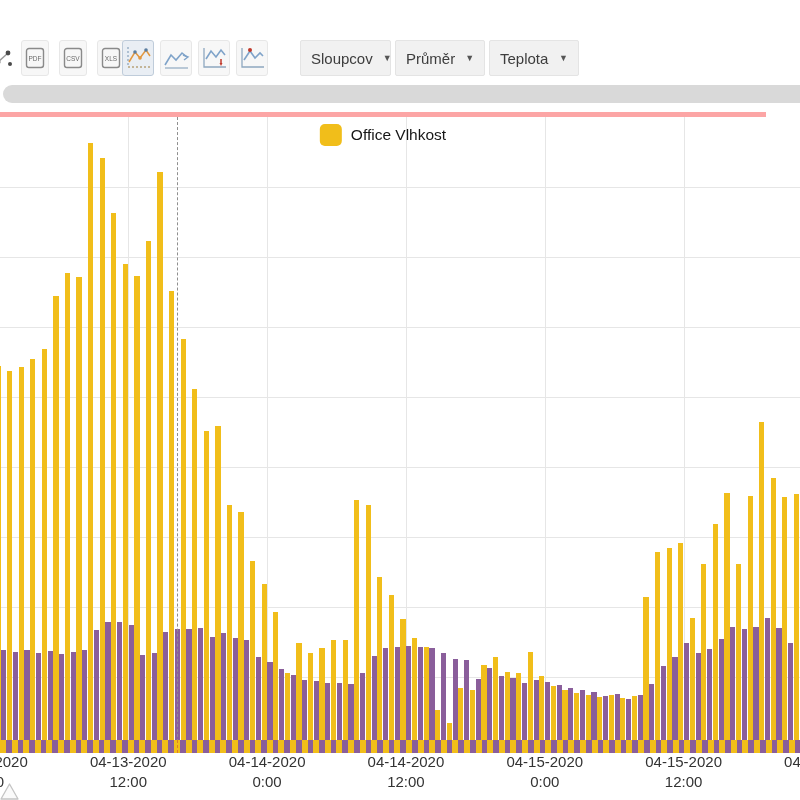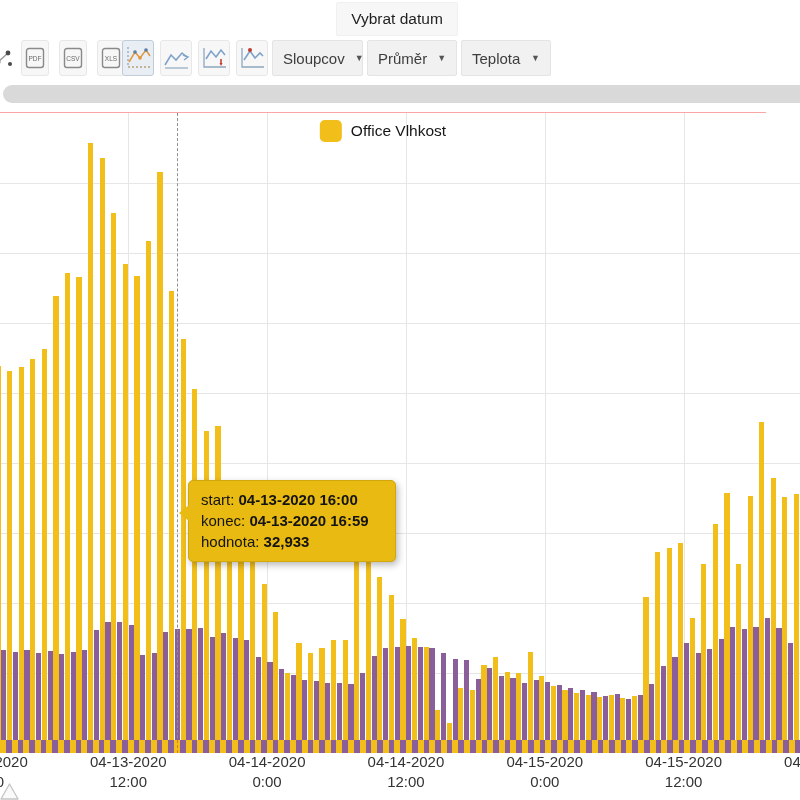--- a/index.html
+++ b/index.html
@@ -18,33 +18,33 @@
   .tb-btn {
     position:absolute; top:40px; height:36px; background:#f7f7f7;
     border:1px solid #e7e7e7; border-radius:3px;
     display:flex; align-items:center; justify-content:center; cursor:pointer;
   }
   .tb-btn.sel { background:#e9eef4; border-color:#bfccda; }
   .doc-ic { width:22px; height:22px; }
   .dd {
     position:absolute; top:40px; height:36px; background:#f1f1f1;
     border:1px solid #e4e4e4; border-radius:2px; display:flex; align-items:center;
-    justify-content:space-between; padding:0 10px; font-size:15px; color:#3d3d3d; cursor:pointer;
+    justify-content:space-between; padding:0 10px; font-size:15px; color:#3d3d3d; cursor:pointer;margin-left:28px;
   }
   .dd .caret { font-size:9px; color:#555; margin-left:10px; }
   .cut-icon { position:absolute; left:-6px; top:46px; }
   
   .hscroll {
     position:absolute; left:3px; top:85px; width:805px; height:18px;
     background:#d9d9d9; border-radius:9px 0 0 9px; cursor:pointer;
   }
   
   #chart {
     position:absolute; left:0; top:112px; width:766px; height:630px;
-    border-top:1px solid #fca5a5; overflow:visible;
+    border-top:5px solid #fca5a5; overflow:visible;
   }
   .hgrid { position:absolute; left:0; width:800px; height:1px; background:#e6e6e6; }
   .vgrid { position:absolute; top:0; width:1px; height:630px; background:#e6e6e6; }
   .bar { position:absolute; bottom:0; width:5.2px; }
   .sel-line { position:absolute; left:177px; top:0; height:630px; width:0;
     border-left:1px dashed #8f8f8f; }
   
   .legend {
     position:absolute; top:7px; left:50%; transform:translateX(-50%);
     display:flex; gap:34px; align-items:center;
@@ -90,21 +90,20 @@
     border-bottom:8px solid #000;
   }
   
   .handle { position:absolute; left:0; top:781px; z-index:4; }
 </style>
 </head>
 <body>
 
 <div id="screen">
 
-  <div class="date-btn">Vybrat datum</div>
 
   <svg class="cut-icon" width="18" height="24" viewBox="0 0 18 24">
     <line x1="4" y1="16" x2="14" y2="7" stroke="#9a9a9a" stroke-width="1.4"></line>
     <circle cx="4" cy="16" r="2.4" fill="#4a4a4a"></circle>
     <circle cx="14" cy="7" r="2.4" fill="#4a4a4a"></circle>
     <circle cx="16" cy="18" r="2" fill="#4a4a4a"></circle>
   </svg>
 
   <div class="tb-btn" style="left:21px;width:28px;">
     <svg class="doc-ic" viewBox="0 0 22 22">
@@ -334,31 +333,20 @@
       </div>
     <div class="sel-line"></div>
 
     <div class="legend">
       <div class="leg-item">
         <div class="leg-sw" id="sw0" style="background: rgb(241, 190, 26);"></div>
         <span>Office Vlhkost</span>
       </div>
     </div>
 
-    <div class="ytt">
-      <div>
-        <span>start:</span> <b>04-13-2020 16:00</b>
-      </div>
-      <div>
-        <span>konec:</span> <b>04-13-2020 16:59</b>
-      </div>
-      <div>
-        <span>hodnota:</span> <b>32,933</b>
-      </div>
-    </div>
   </div>
 
   <div class="navband"></div>
   <div class="nav-mark"></div>
 
   <div class="xlabels" id="xlabels">
       <div class="xlab" style="left: -10.57px;">
         <div>04-13-2020</div>
         <div>0:00</div>
       </div>

